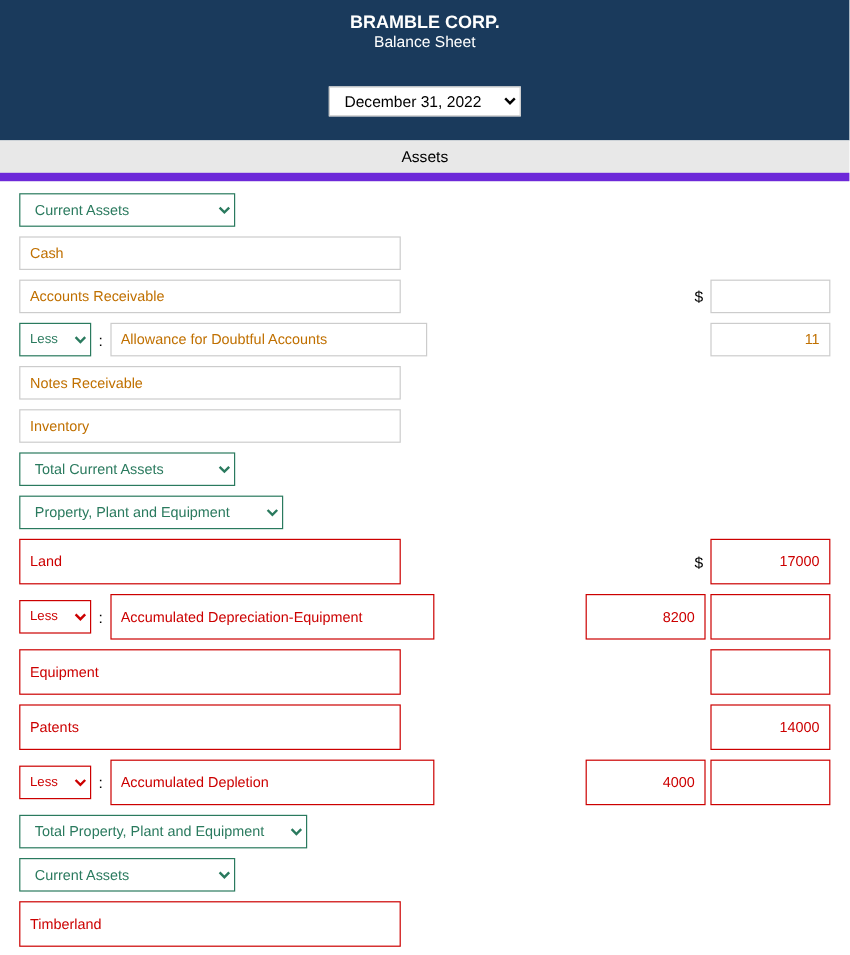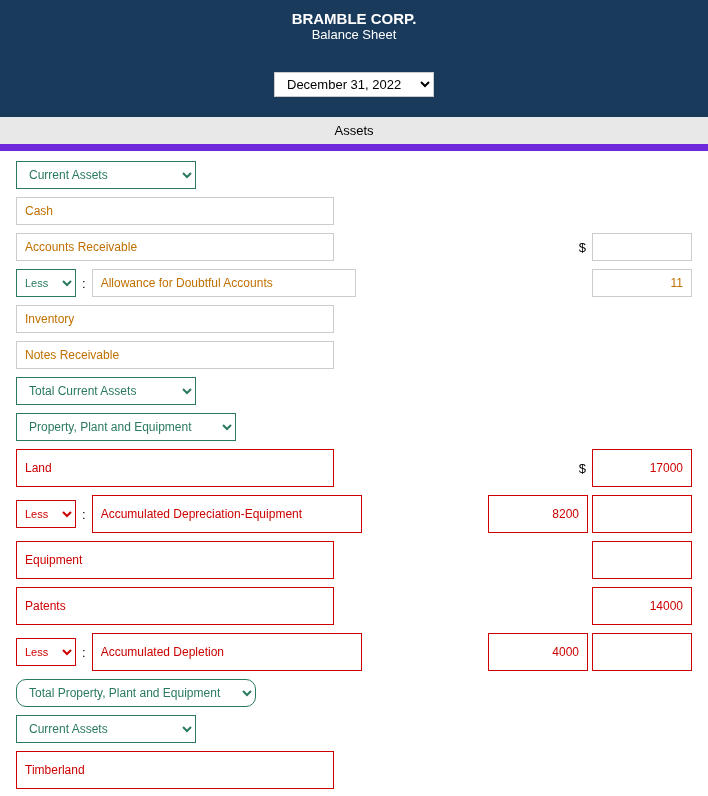--- a/index.html
+++ b/index.html
@@ -174,25 +174,25 @@
     <select class="less-select">
       <option>Less</option>
     </select>
     <span class="colon">:</span>
     <input type="text" class="input-normal allowance-input" value="Allowance for Doubtful Accounts" style="">
     <div class="spacer-col"></div>
     <input type="text" class="input-normal amount-wide" value="11" style="">
   </div>
 
   <div class="row">
+    <input type="text" class="input-normal label-input" value="Notes Receivable" style="">
+  </div>
+
+  <div class="row">
     <input type="text" class="input-normal label-input" value="Inventory" style="">
-  </div>
-
-  <div class="row">
-    <input type="text" class="input-normal label-input" value="Notes Receivable" style="">
   </div>
 
   <div class="row">
     <select class="dropdown-select">
       <option>Total Current Assets</option>
     </select>
   </div>
 
   <div class="row">
     <select class="dropdown-select" style="min-width:220px;">
@@ -235,21 +235,21 @@
       <option>Less</option>
     </select>
     <span class="colon">:</span>
     <input type="text" class="input-red" style="width: 270px;" value="Accumulated Depletion">
     <div class="spacer-col"></div>
     <input type="text" class="input-red amount-wide" value="4000" style="">
     <input type="text" class="input-red amount-wide" value="" style="">
   </div>
 
   <div class="row">
-    <select class="dropdown-select" style="min-width:240px;border-radius:10px;">
+    <select class="dropdown-select" style="min-width:240px;">
       <option>Total Property, Plant and Equipment</option>
     </select>
   </div>
 
   <div class="row">
     <select class="dropdown-select">
       <option>Current Assets</option>
     </select>
   </div>
 

